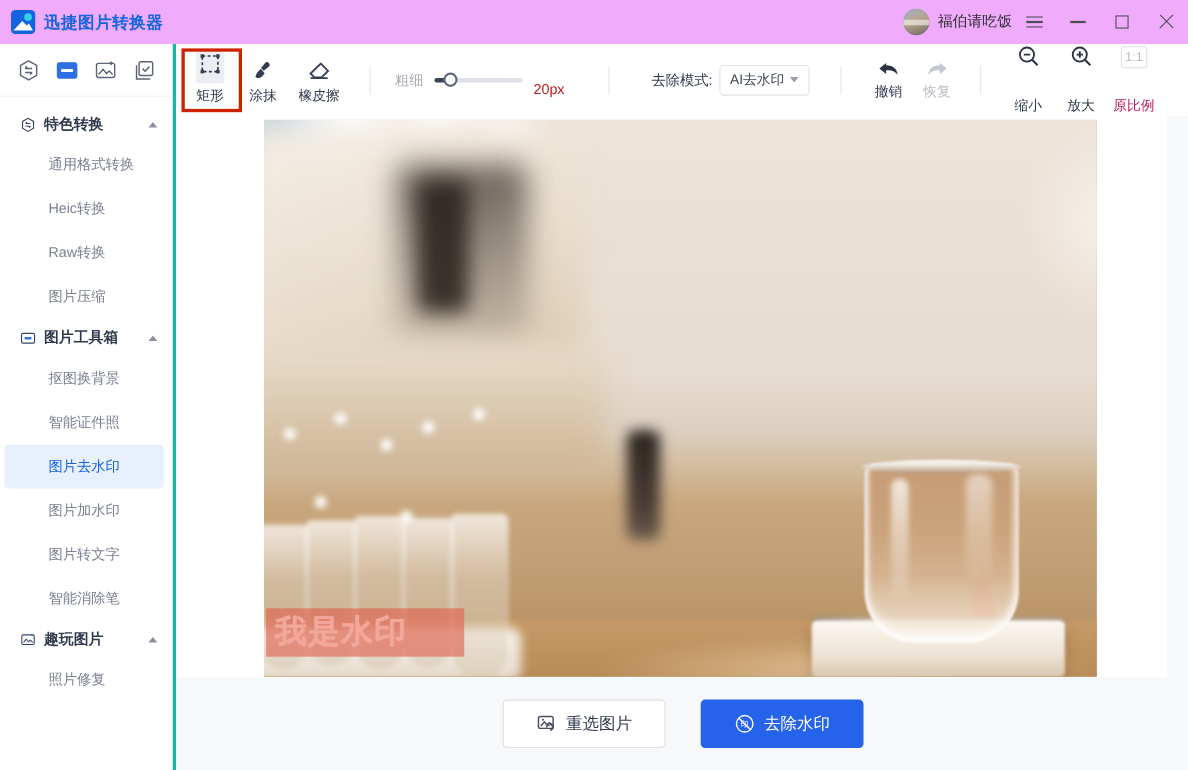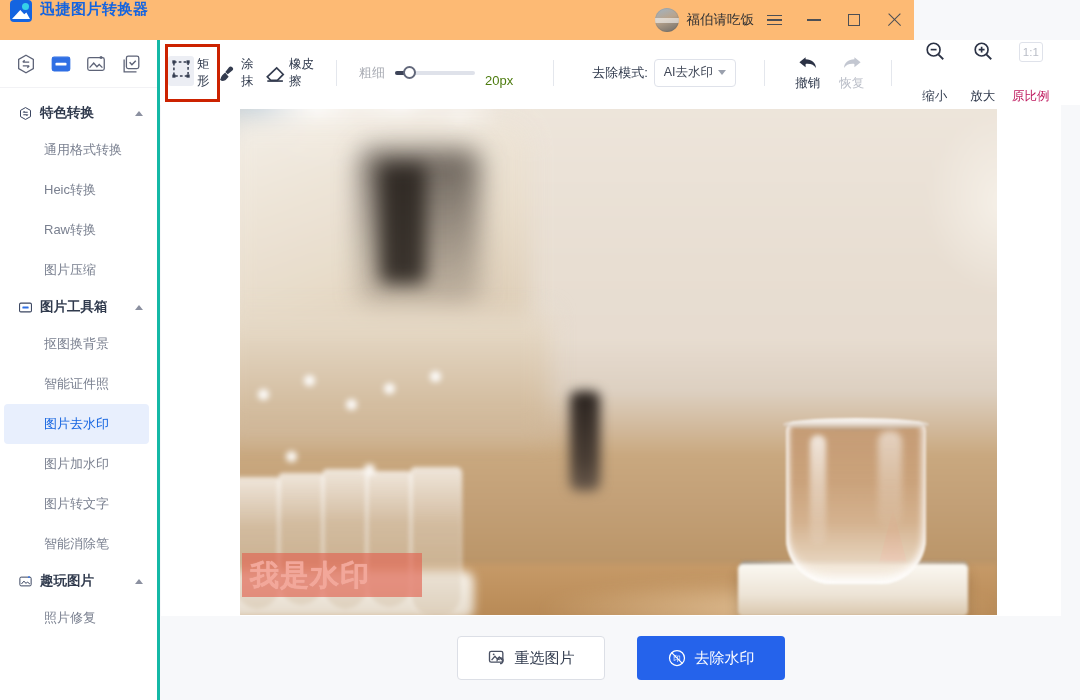--- a/index.html
+++ b/index.html
@@ -7,22 +7,22 @@
     width: 1080px; height: 700px;
     font-family: "Liberation Sans", "DejaVu Sans", sans-serif;
     background: #ffffff;
     overflow: hidden;
     -webkit-font-smoothing: antialiased;
   }
   #app { position: relative; width: 1080px; height: 700px; background: #f7f8fa; }
 
   
   .titlebar {
-    position: absolute; left: 0; top: 0; width: 914px; height: 40px;
-    background: #fdba74; display: flex; 
+    position: absolute; left: 0; top: 0; width: 1080px; height: 40px;
+    background: #f0abfc; display: flex; align-items: center;
   }
   .logo-box {
     width: 22px; height: 22px; margin-left: 10px; border-radius: 4px;
     background: #1464e0; position: relative; overflow: hidden; flex: none;
   }
   .logo-box .mtn {
     position: absolute; left: 2px; bottom: 3px; width: 18px; height: 11px;
     background: #ffffff;
     clip-path: polygon(0% 100%, 46% 18%, 68% 56%, 80% 40%, 100% 100%);
   }
@@ -63,21 +63,21 @@
   .xmark i:nth-child(1){ transform: rotate(45deg); }
   .xmark i:nth-child(2){ transform: rotate(-45deg); }
 
   
   .toolbar {
     position: absolute; left: 160px; top: 40px; width: 920px; height: 65px;
     background: #ffffff; display: flex; align-items: center;
   }
   .tool-group { display: flex; align-items: center; height: 65px; }
   .tool-item {
-    width: 46px; height: 56px; display: flex; flex-direction: row;
+    width: 46px; height: 56px; display: flex; flex-direction: column;
     align-items: center; justify-content: center; gap: 3px; position: relative;
   }
   .tool-item .ico { height: 26px; display: flex; align-items: flex-end; }
   .tool-item .lbl { font-size: 12.5px; color: #303a4d; }
   .tool-item.active .icobg {
     background: #eceef4; border-radius: 3px; padding: 3px;
   }
   .redbox {
     position: absolute; left: 165px; top: 44px; width: 55px; height: 58px;
     border: 3px solid #cc2200; pointer-events: none; z-index: 6;
@@ -87,21 +87,21 @@
   .slider-wrap { display: flex; align-items: center; gap: 10px; }
   .slider-label { font-size: 13px; color: #a8abb3; }
   .track {
     position: relative; width: 80px; height: 4px; border-radius: 2px; background: #dfe2ea;
   }
   .track .fill { position: absolute; left: 0; top: 0; height: 4px; width: 14px; border-radius: 2px; background: #3d4458; }
   .track .thumb {
     position: absolute; left: 8px; top: -5px; width: 13px; height: 13px;
     border-radius: 50%; background: #ffffff; border: 2px solid #61677a;
   }
-  .slider-val { font-size: 13px; color: #4d7c0f; margin-top: 16px; }
+  .slider-val { font-size: 13px; color: #b91c1c; margin-top: 16px; }
 
   .mode-label { font-size: 13px; color: #303a4d; }
   .mode-select {
     margin-left: 6px; width: 82px; height: 28px; border: 1px solid #dfe2ea;
     border-radius: 4px; background: #fff; display: flex; align-items: center;
     justify-content: center; gap: 5px; font-size: 12.5px; color: #3f4category;
     color: #3f4656;
   }
   .chev { width: 0; height: 0; border-left: 4px solid transparent; border-right: 4px solid transparent; border-top: 5px solid #9aa0ad; }
 

